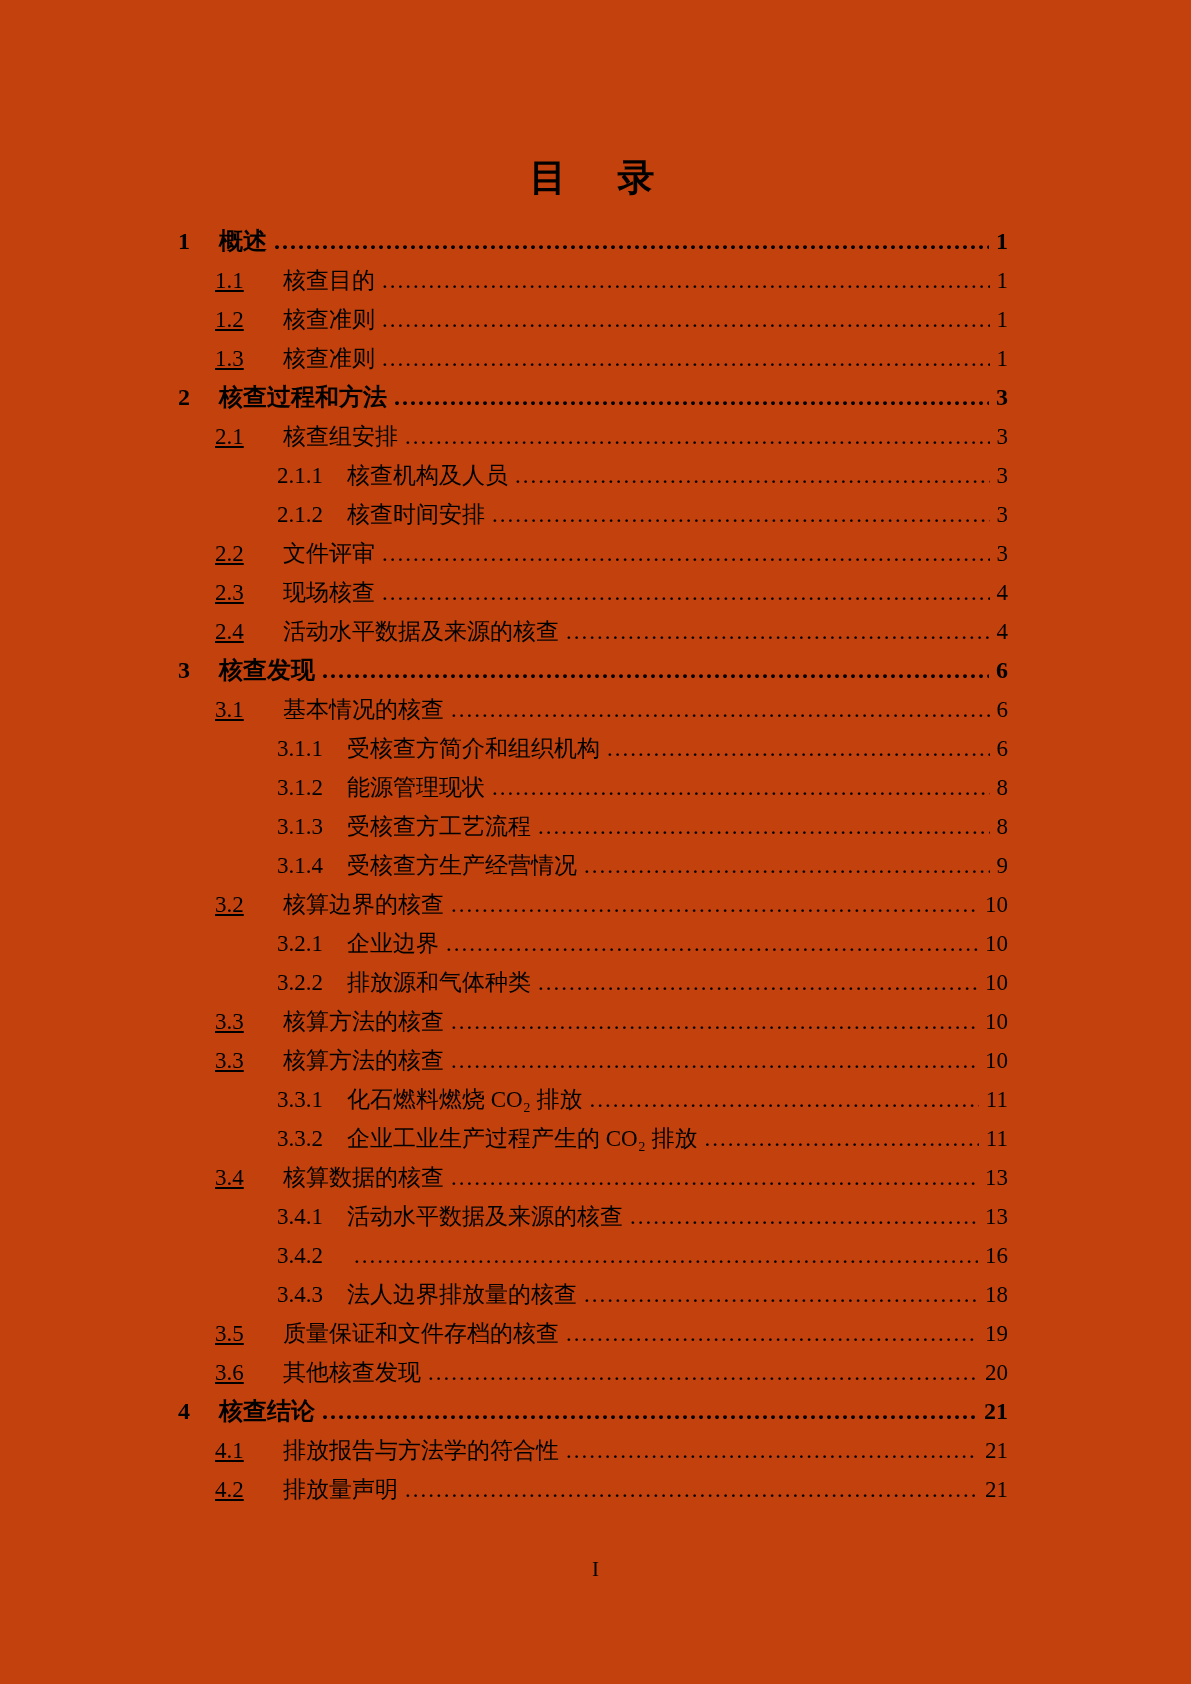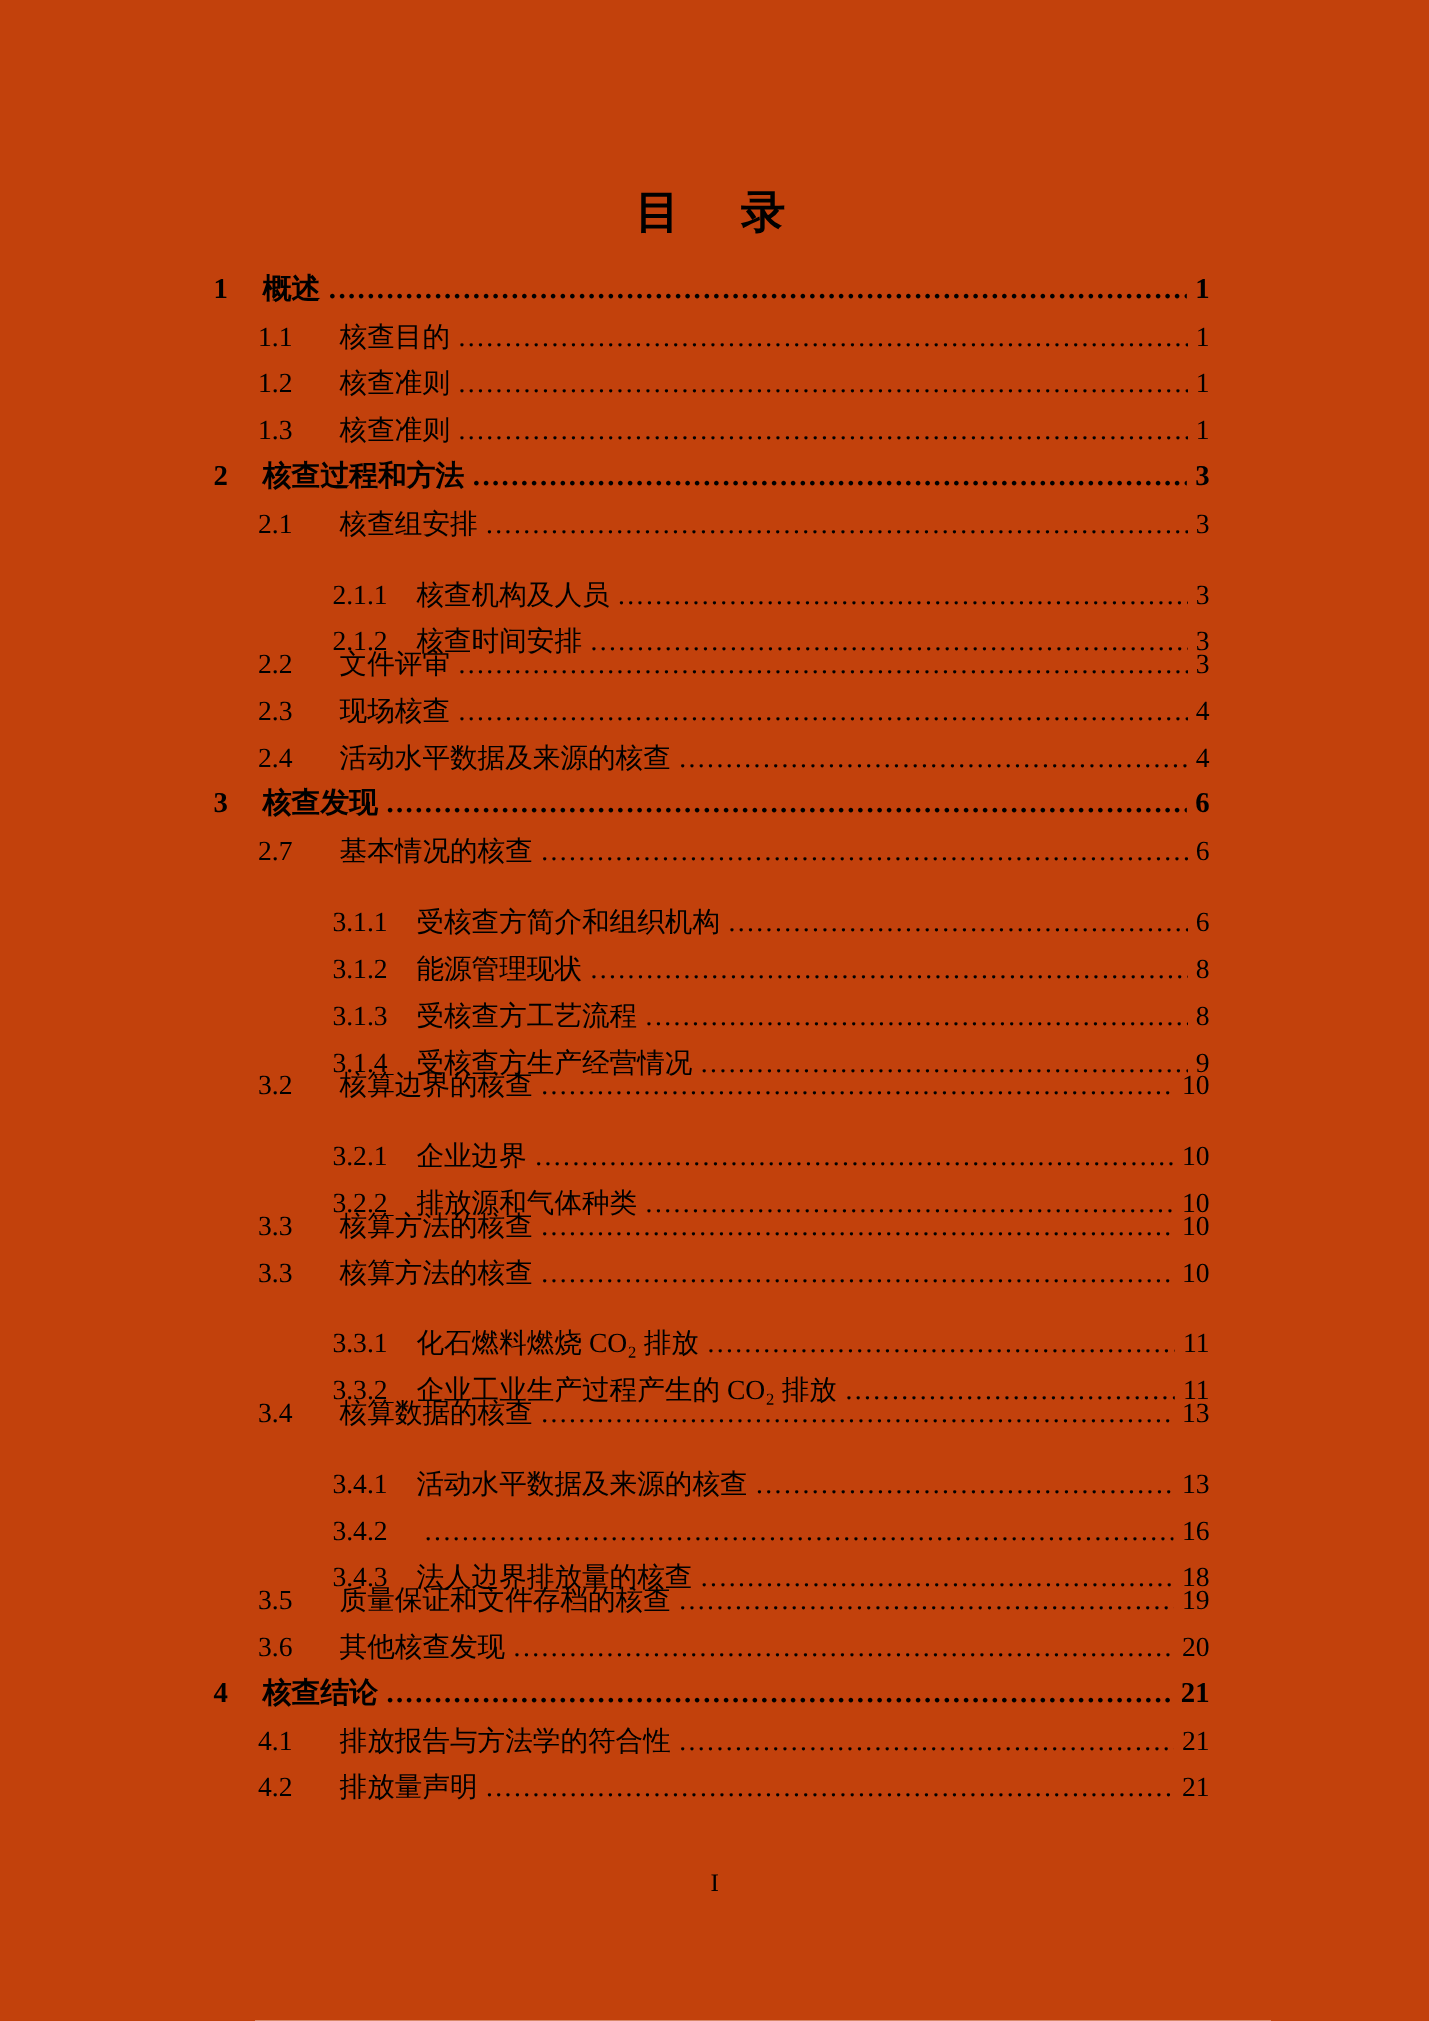--- a/index.html
+++ b/index.html
@@ -46,23 +46,23 @@
     font-size: 23px;
     white-space: nowrap;
   }
   .row.l1 {
     font-weight: bold;
     font-size: 24px;
   }
   .num   { flex: none; }
   .l1 .num { width: 41px; }
   .l2 { padding-left: 37px; }
-  .l2 .num { width: 68px; }
+  .l2 .num { width: 68px; text-decoration: underline; }
   .l3 { padding-left: 99px; }
-  .l3 .num { width: 70px; margin-top: 20px; }
+  .l3 .num { width: 70px; }
   .label { flex: none; }
   .leader {
     flex: 1;
     overflow: hidden;
     margin-left: 7px;
     min-width: 20px;
   }
   .leader::after {
     content: "..................................................................................................................................................................................................................";
     letter-spacing: 2px;
@@ -154,21 +154,21 @@
         <span class="leader"></span>
         <span class="pg">4</span>
       </div>
       <div class="row l1">
         <span class="num">3</span>
         <span class="label">核查发现</span>
         <span class="leader"></span>
         <span class="pg">6</span>
       </div>
       <div class="row l2">
-        <span class="num">2.7</span>
+        <span class="num">3.1</span>
         <span class="label">基本情况的核查</span>
         <span class="leader"></span>
         <span class="pg">6</span>
       </div>
       <div class="row l3">
         <span class="num">3.1.1</span>
         <span class="label">受核查方简介和组织机构</span>
         <span class="leader"></span>
         <span class="pg">6</span>
       </div>

